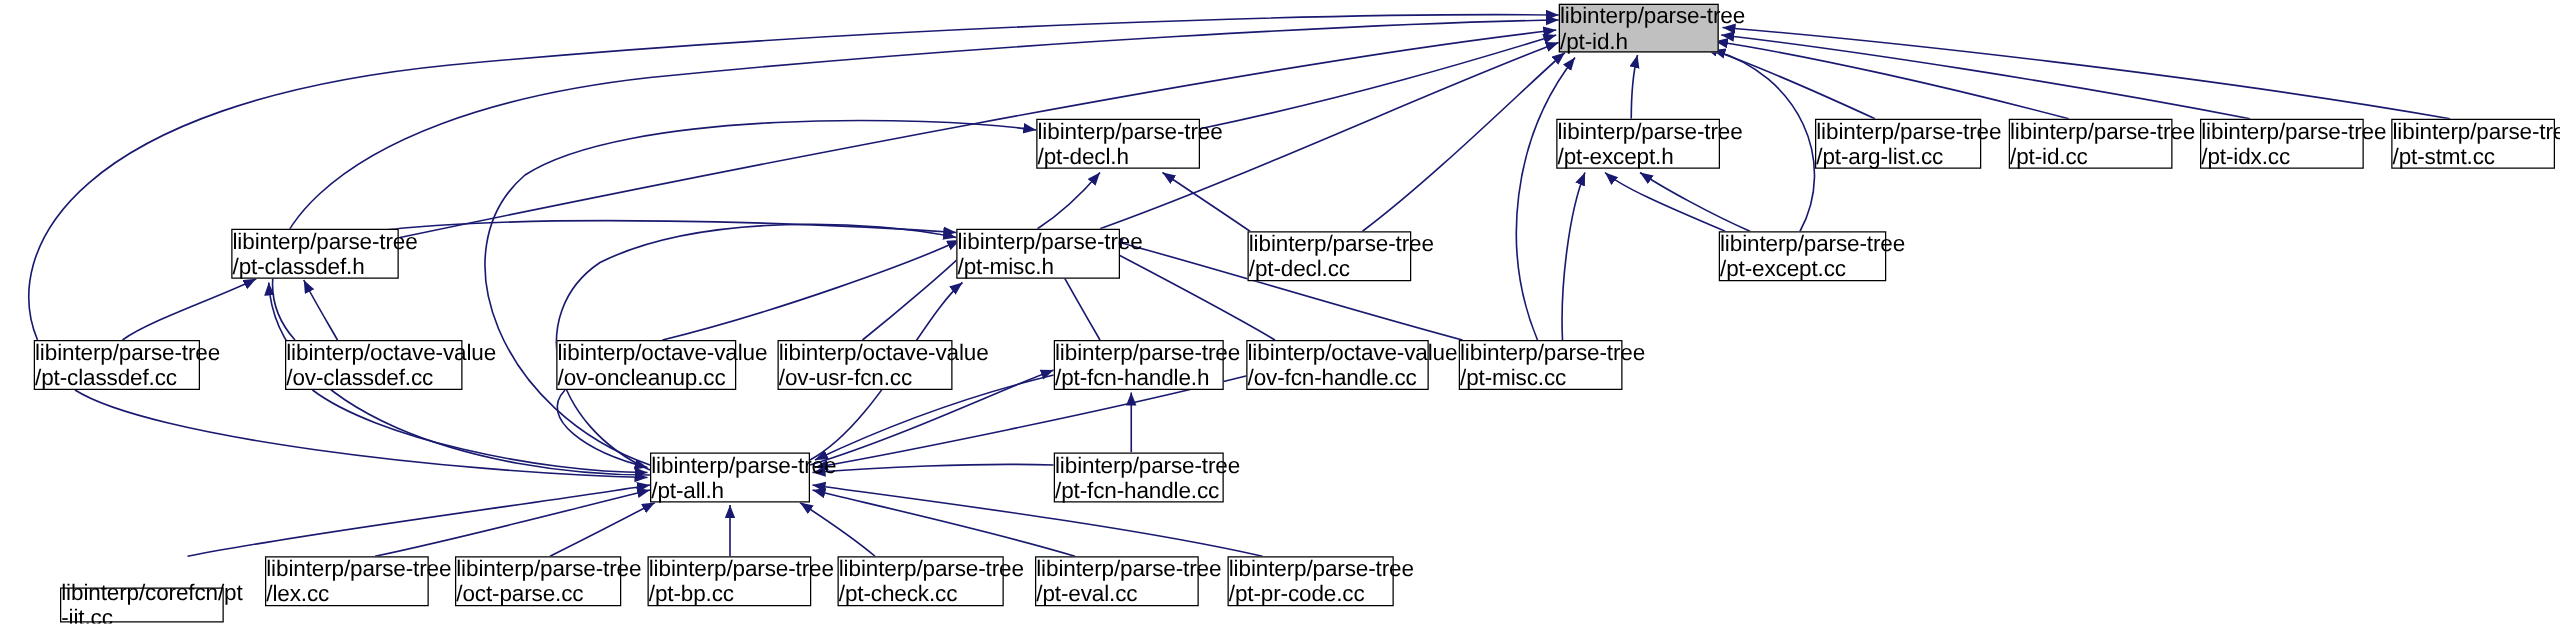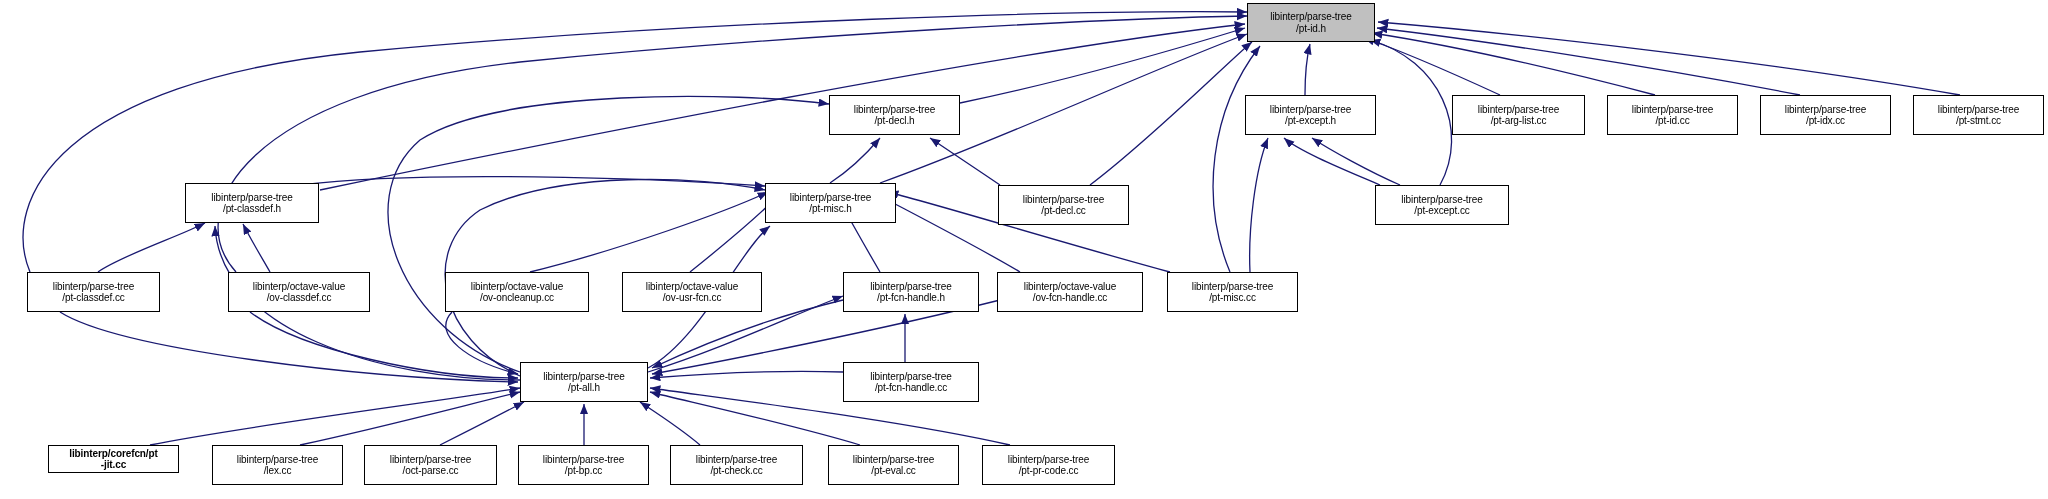--- a/index.html
+++ b/index.html
@@ -1,21 +1,21 @@
 <!DOCTYPE html>
 <html><head>
 <meta charset="utf-8">
 <style>
   html,body{margin:0;padding:0;background:#ffffff;}
   #canvas{position:relative;width:2048px;height:499px;background:#ffffff;
     font-family:"Liberation Sans","DejaVu Sans",sans-serif;overflow:hidden;}
   #edges{position:absolute;left:0;top:0;width:2048px;height:499px;}
   .node{position:absolute;box-sizing:border-box;border:1px solid #000000;
-    background:#ffffff;display:flex;flex-direction:column;align-items:center;
-    justify-content:center;line-height:1.12;color:#000000;font-size:10px;
+    background:#ffffff;display:flex;flex-direction:column;
+    justify-content:center;line-height:1.12;color:#000000;font-size:18px;
     letter-spacing:-0.1px;white-space:nowrap;}
   .node.root{background:#c0c0c0;border:1px solid #000000;}
   .node .l1,.node .l2{display:block;}
 </style>
 </head>
 <body>
 
 <div id="canvas">
   <svg id="edges" viewBox="0 0 2048 499" xmlns="http://www.w3.org/2000/svg">
     <defs>
@@ -145,21 +145,21 @@
         <span class="l2">/pt-misc.cc</span>
       </div>
       <div class="node" style="left: 520px; top: 362px; width: 128px; height: 40px;">
         <span class="l1">libinterp/parse-tree</span>
         <span class="l2">/pt-all.h</span>
       </div>
       <div class="node" style="left: 843px; top: 362px; width: 136px; height: 40px;">
         <span class="l1">libinterp/parse-tree</span>
         <span class="l2">/pt-fcn-handle.cc</span>
       </div>
-      <div class="node" style="left: 48px; top: 445px; width: 131px; height: 28px; font-weight: bold;">
+      <div class="node" style="left: 48px; top: 470px; width: 131px; height: 28px;">
         <span class="l1">libinterp/corefcn/pt</span>
         <span class="l2">-jit.cc</span>
       </div>
       <div class="node" style="left: 212px; top: 445px; width: 131px; height: 40px;">
         <span class="l1">libinterp/parse-tree</span>
         <span class="l2">/lex.cc</span>
       </div>
       <div class="node" style="left: 364px; top: 445px; width: 133px; height: 40px;">
         <span class="l1">libinterp/parse-tree</span>
         <span class="l2">/oct-parse.cc</span>

